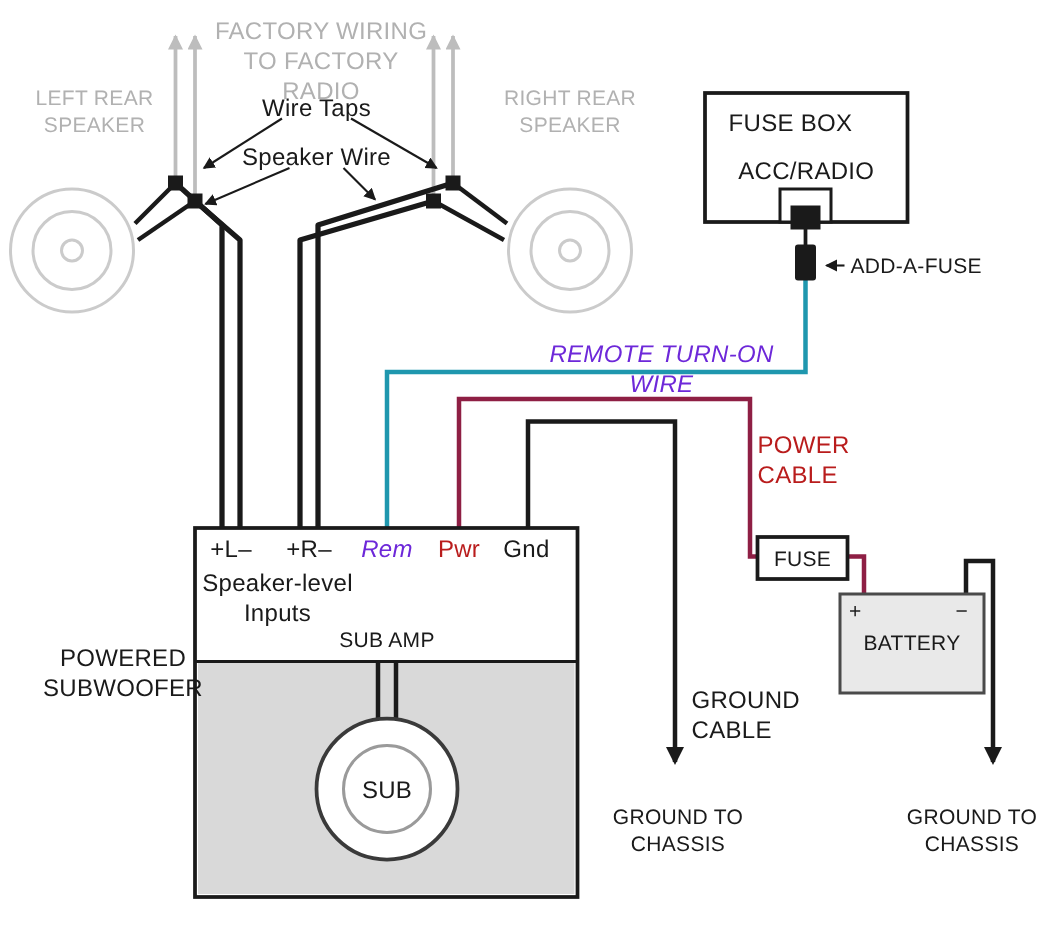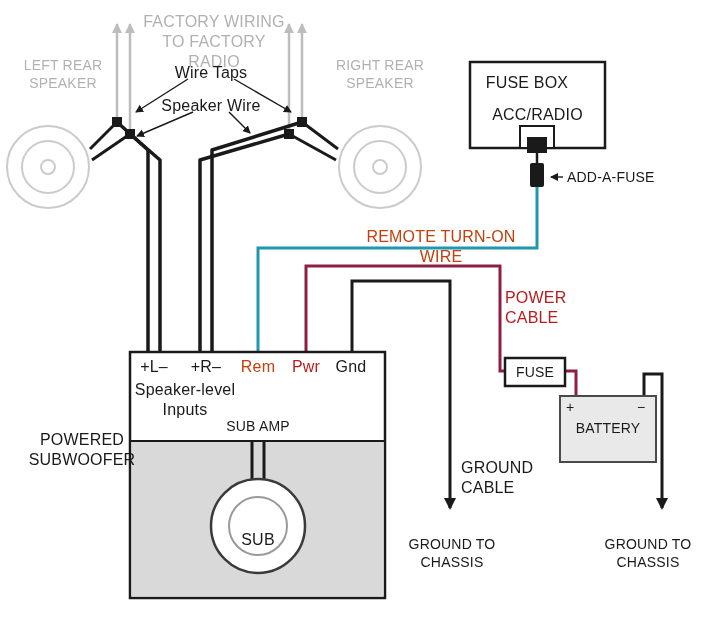--- a/index.html
+++ b/index.html
@@ -2,21 +2,21 @@
 <html><head>
 <meta charset="utf-8">
 <style>
   * { margin: 0; padding: 0; box-sizing: border-box; }
   body { font-family: "Liberation Sans", sans-serif; background: #ffffff; }
   .canvas { position: relative; width: 704px; height: 618px; background: #ffffff; overflow: hidden; }
   .canvas > svg { position: absolute; left: 0; top: 0; }
   .lbl { position: absolute; white-space: pre-line; color: #1a1a1a; font-size: 14px; line-height: 1.25; letter-spacing: 0.2px; }
   .center { text-align: center; }
   .gray  { color: #b1b1b1; }
-  .teal  { color: #c2410c; }
+  .teal  { color: #6d28d9; font-style: italic; }
   .maroon{ color: #b91c1c; }
   .fs13 { font-size: 16px; }
   .fs14 { font-size: 14px; }
   .fs15 { font-size: 16px; }
   .term { font-size: 16px; font-weight: 500; }
 </style>
 </head>
 <body>
 
 <div class="canvas">
@@ -163,15 +163,15 @@
   <div class="lbl term center" style="left:329px; top:357px; width:44px;">Gnd</div>
 
   <div class="lbl fs13 center" style="left:129px; top:380px; width:112px;">Speaker-level
 Inputs</div>
 
   <div class="lbl fs14 center" style="left:196px; top:418px; width:124px;">SUB AMP</div>
 
   <div class="lbl fs15 center" style="left:22px; top:430px; width:120px;">POWERED
 SUBWOOFER</div>
 
-  <div class="lbl fs13 center" style="left:228px; top:518px; width:60px;margin-top:12px;">SUB</div>
+  <div class="lbl fs13 center" style="left:228px; top:518px; width:60px;">SUB</div>
 
 </div>
 
 </body></html>

